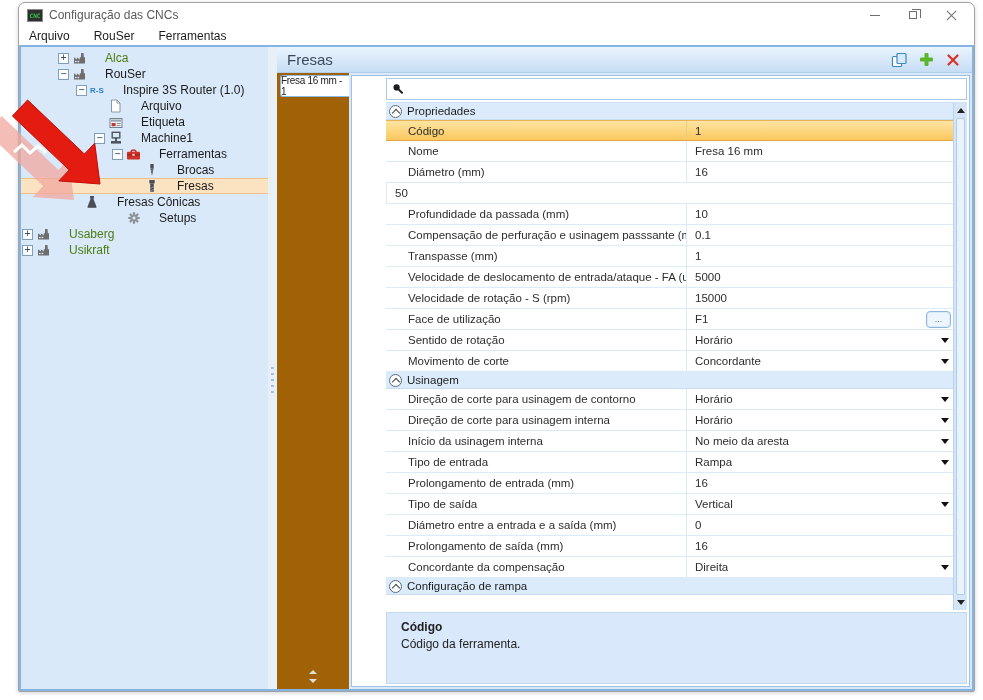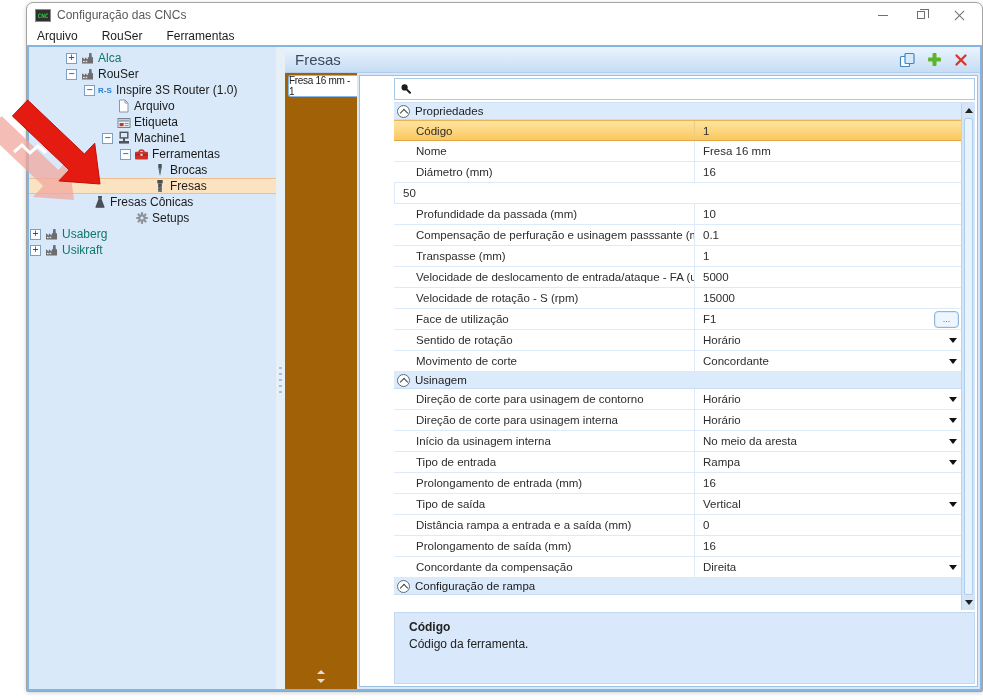--- a/index.html
+++ b/index.html
@@ -1,21 +1,21 @@
 <!DOCTYPE html>
 <html><head>
 <meta charset="utf-8">
 <style>
   * { box-sizing: border-box; margin: 0; padding: 0; }
   html,body { background:#fff; }
   .screen { position:relative; width:983px; height:700px; background:#fff;
             font-family:"Liberation Sans", sans-serif; overflow:hidden; }
 
   
-  .window { position:absolute; left:26px; top:2px; width:957px; height:690px;
+  .window { position:absolute; left:18px; top:2px; width:957px; height:690px;
             background:#fff; border:1px solid #a3a3a3; border-radius:7px 7px 2px 2px;
             box-shadow:0 1px 4px rgba(0,0,0,.18); }
   .titlebar { height:24px; display:flex; align-items:center; gap:6px; padding:0 8px; position:relative; }
   .app-icon { width:16px; height:13px; background:#2f2f2f; border:1px solid #8a8a8a;
               display:flex; align-items:center; justify-content:center;
               color:#2ecc40; font-size:6px; font-weight:bold; font-family:"DejaVu Sans Mono",monospace; }
   .title-text { font-size:12px; color:#5a5a5a; }
   .win-controls { position:absolute; right:4px; top:0; height:24px; display:flex; }
   .wbtn { width:38px; height:24px; display:flex; align-items:center; justify-content:center; }
   .glyph-min { width:10px; height:1px; background:#6f6f6f; }
@@ -31,26 +31,26 @@
   .menuitem { font-size:12px; color:#1c1c1c; }
 
   
   .content { position:absolute; left:0; right:0; top:42px; bottom:0;
              border:2px solid #85b4e2; background:#d9e9fa; display:flex; }
 
   
   .tree { width:247px; flex:none; padding-top:3px; overflow:hidden; }
   .trow { height:16px; display:flex; align-items:center; font-size:12px; color:#1b1b1b; white-space:nowrap; }
   .trow.selected { background:#fbe3c1; border-top:1px solid #efc08b; border-bottom:1px solid #efc08b; }
-  .trow.muted .tlabel { color:#0f766e; }
+  .trow.muted .tlabel { color:#4d7c0f; }
   .expander { width:11px; height:11px; flex:none; border:1px solid #7fa0bd; background:#fdfeff;
               font-size:10px; line-height:8px; text-align:center; color:#3c5166; margin-right:3px;
               font-family:"DejaVu Sans Mono",monospace; }
   .exspacer { width:14px; flex:none; }
-  .ticon { width:15px; height:14px; flex:none; margin-right:3px; display:inline-flex;
+  .ticon { width:15px; height:14px; flex:none; margin-right:18px; display:inline-flex;
            align-items:center; justify-content:center; }
   .tlabel { padding-right:4px; }
 
   
   .splitter { width:9px; flex:none; background:#e7eff7; position:relative; }
   .grip { position:absolute; left:3px; top:320px; width:3px; height:28px;
           background:repeating-linear-gradient(#9fc3e4 0 2px, transparent 2px 6px); }
 
   
   .main { flex:1; display:flex; flex-direction:column; min-width:0; }
@@ -465,21 +465,21 @@
                     </div>
                   </div>
                   <div class="grow">
                     <div class="glabel">Tipo de saída</div>
                     <div class="gvalue">
                       <span>Vertical</span>
                       <span class="dd"></span>
                     </div>
                   </div>
                   <div class="grow">
-                    <div class="glabel">Distância rampa a entrada e a saída (mm)</div>
+                    <div class="glabel">Diámetro entre a entrada e a saída (mm)</div>
                     <div class="gvalue">
                       <span>0</span>
                     </div>
                   </div>
                   <div class="grow">
                     <div class="glabel">Prolongamento de saída (mm)</div>
                     <div class="gvalue">
                       <span>16</span>
                     </div>
                   </div>

